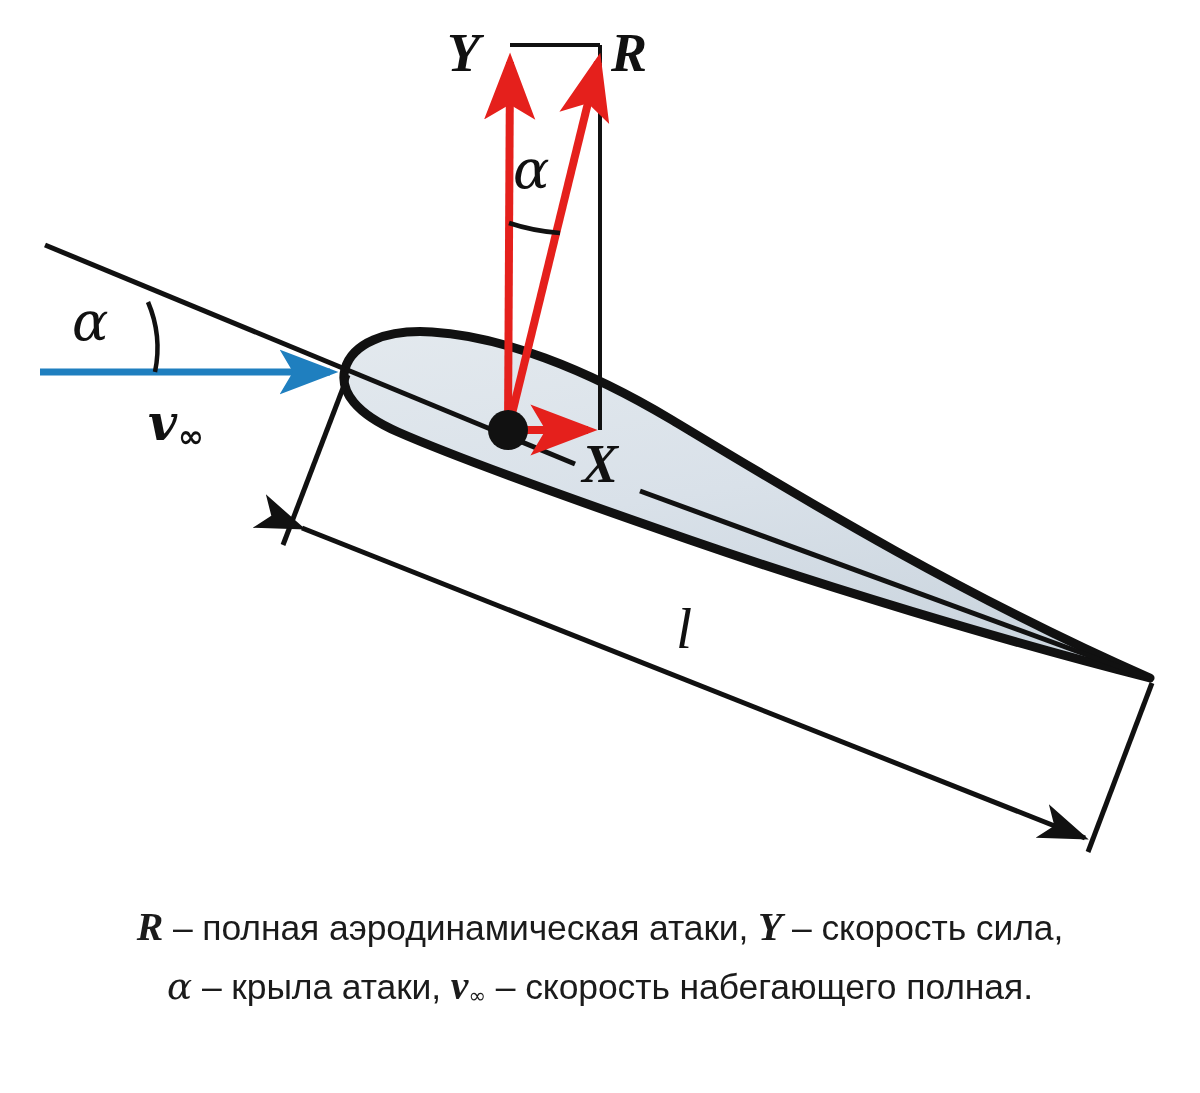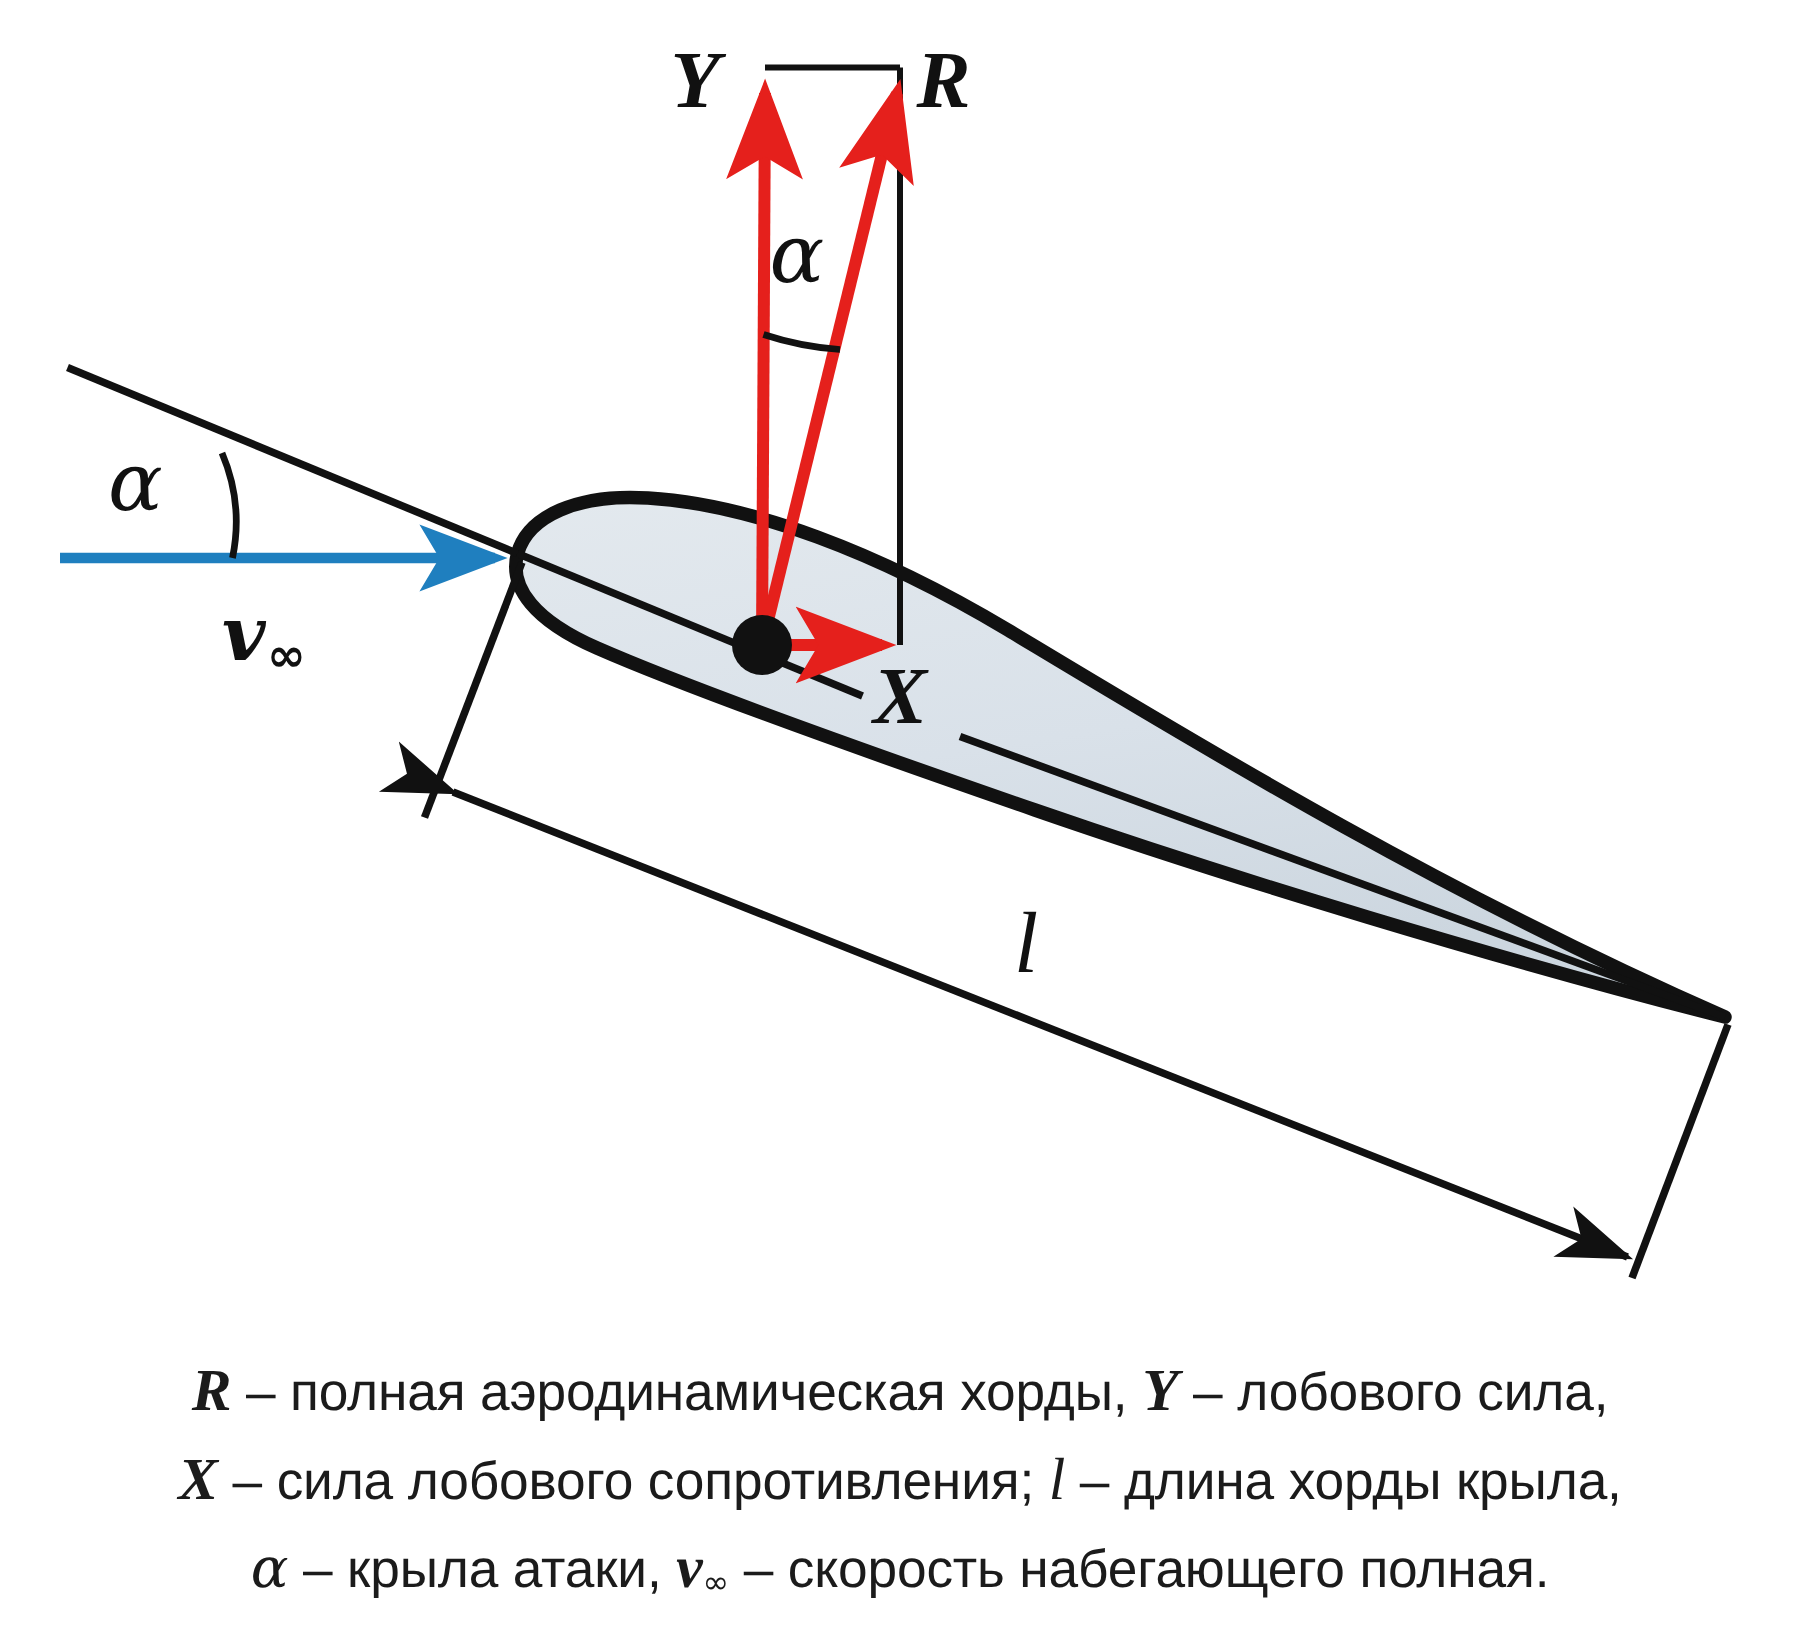--- a/index.html
+++ b/index.html
@@ -198,21 +198,20 @@
   <div class="lbl lbl-alpha" id="label-alpha-vectors">α</div>
 
   <div class="lbl lbl-alpha" id="label-alpha-flow">α</div>
 
   <div class="lbl lbl-italic-serif" id="label-chord-l">l</div>
 
   <div class="lbl" id="label-vinf"><span class="vglyph">v</span><span class="vsub">∞</span></div>
 
   <div id="caption">
 
-    <div class="caption-line"><span class="sym-bold">R</span><span> – полная аэродинамическая хорды, </span><span class="sym-bold">Y</span><span> – лобового сила,</span></div>
-
-    <div class="caption-line"><span class="sym-bold">X</span><span> – сила лобового сопротивления; </span><span class="sym-italic">l</span><span> – длина хорды крыла,</span></div>
+    <div class="caption-line"><span class="sym-bold">R</span><span> – полная аэродинамическая атаки, </span><span class="sym-bold">Y</span><span> – скорость сила,</span></div>
+
 
     <div class="caption-line"><span class="sym-alpha">α</span><span> – крыла атаки, </span><span class="sym-vinf"><span class="sym-bold">v</span><span class="vsub">∞</span></span><span> – скорость набегающего полная.</span></div>
 
   </div>
 
 </div>
 
 </body></html>

